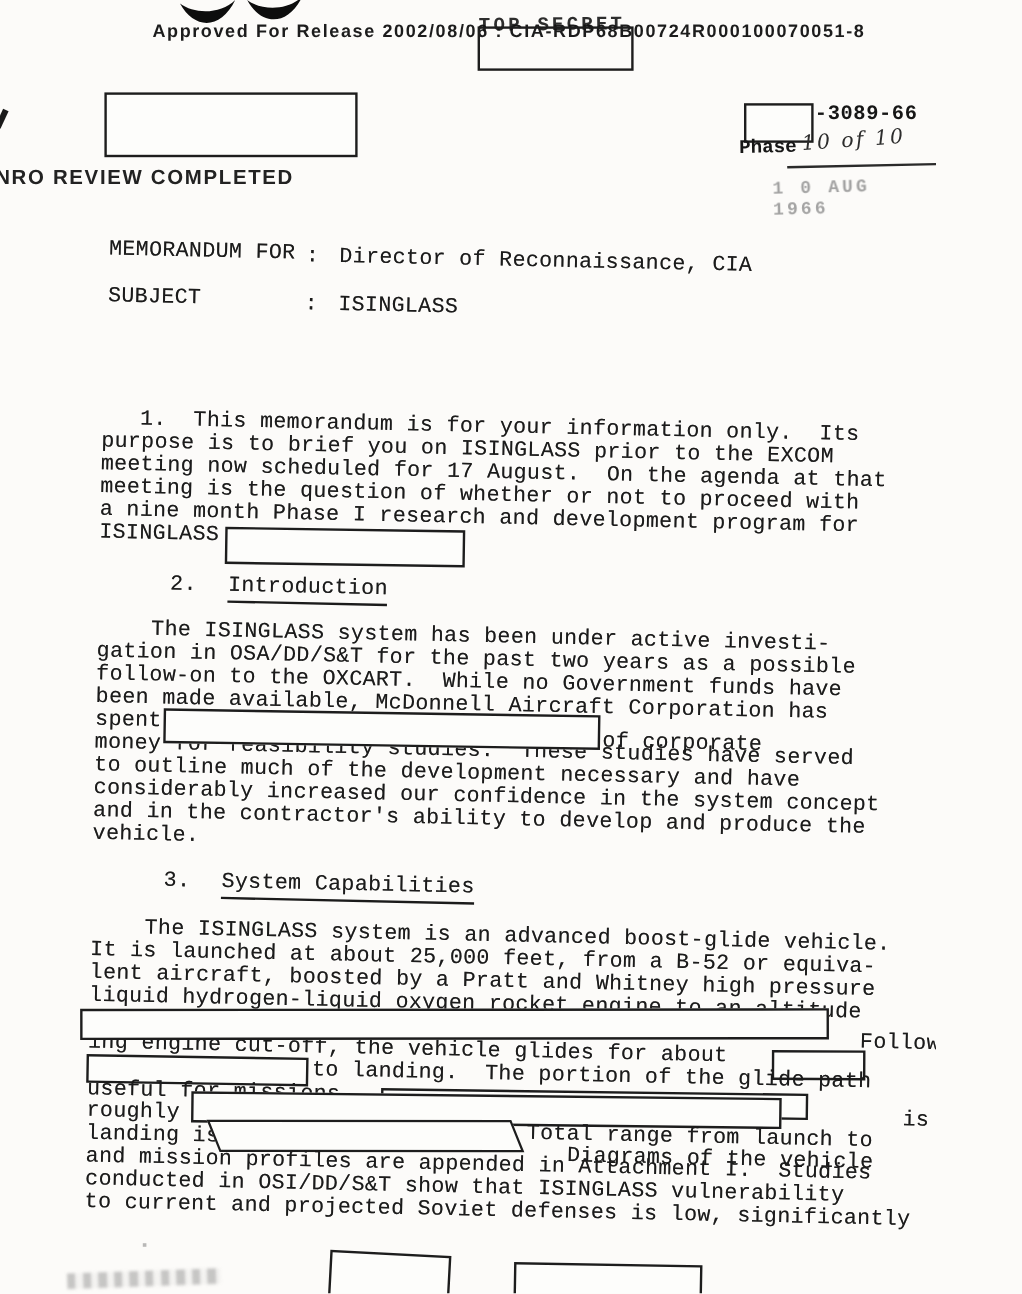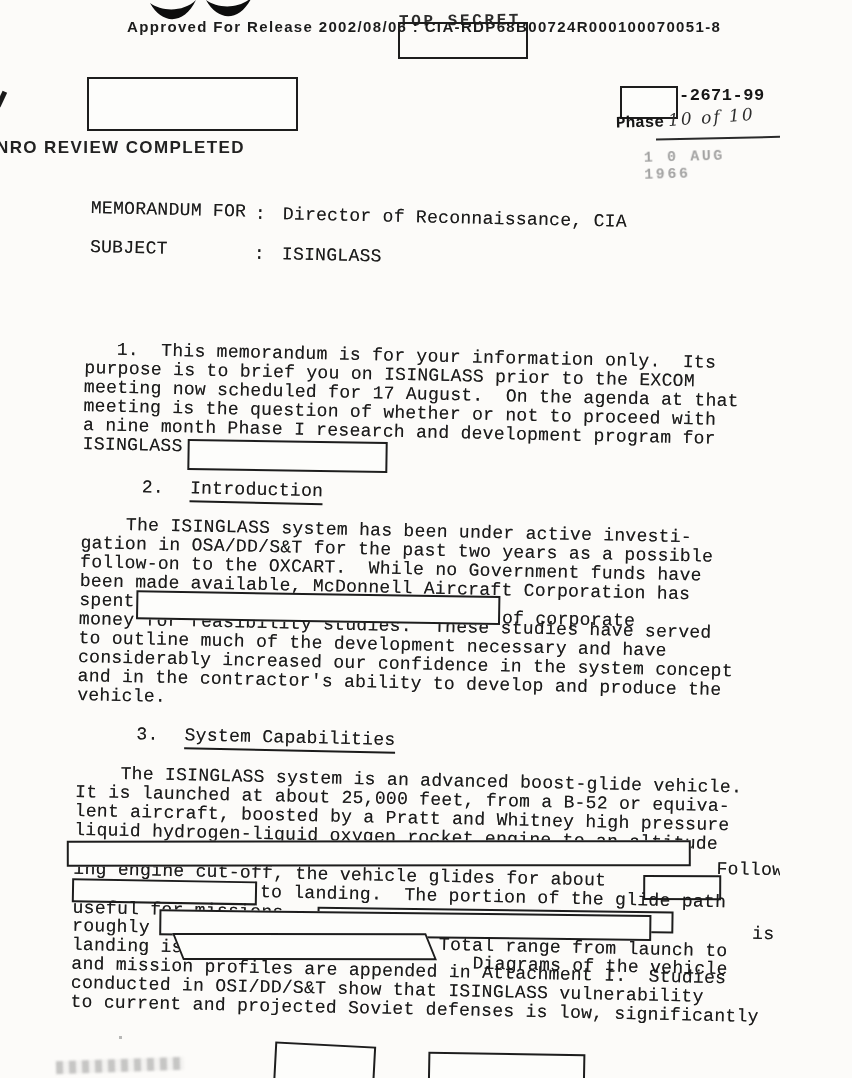--- a/index.html
+++ b/index.html
@@ -58,21 +58,21 @@
   <div class="approved">Approved For Release 2002/08/06 : CIA-RDP68B00724R000100070051-8</div>
   <svg class="ink" width="112" height="30">
     <path d="M4,9 C16,31 38,31 50,6 C38,18 16,18 4,9 Z" fill="#0d0d0d"></path>
     <path d="M60,6 C72,28 94,28 106,3 C94,15 72,15 60,6 Z" fill="#0d0d0d"></path>
   </svg>
   <div class="topsecret">TOP SECRET</div>
   <div class="redact" style="left:398px;top:22px;width:126px;height:33px;border-width:2.5px;background:transparent;"></div>
   <div class="redact" style="left:87px;top:77px;width:207px;height:50px;"></div>
 
   <div class="redact" style="left:620px;top:86px;width:54px;height:29px;border-width:2.5px;"></div>
-  <div class="docnum">-2671-99</div>
+  <div class="docnum">-3089-66</div>
   <div class="copylbl">Phase</div>
   <div class="copyhand">10 of 10</div>
   <div class="copyline"></div>
 
   <div class="nro">NRO REVIEW COMPLETED</div>
   <div class="datestamp">1 0 AUG 1966</div>
 
   <div class="typed">
 
     <div class="tl" style="left:88px;top:199px;">MEMORANDUM FOR</div>

